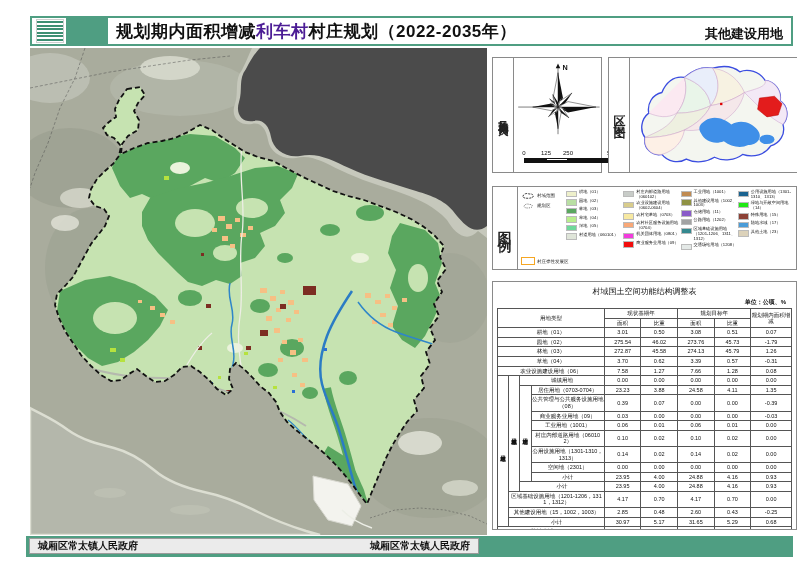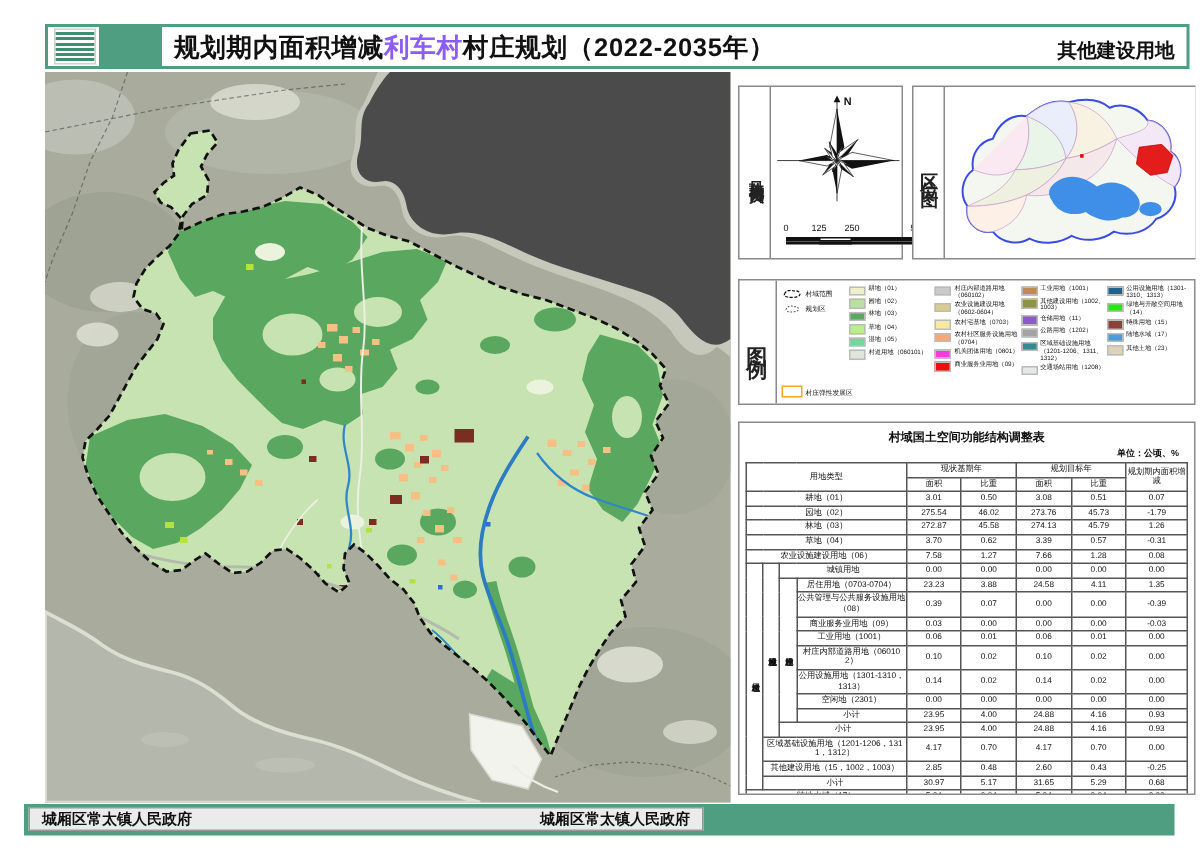--- a/index.html
+++ b/index.html
@@ -3,21 +3,21 @@
 <meta charset="utf-8">
 <style>
   html,body{margin:0;padding:0;}
   body{width:800px;height:565px;background:#ffffff;font-family:"Liberation Sans",sans-serif;position:relative;overflow:hidden;}
   .abs{position:absolute;}
   
   .header-bar{left:30px;top:16px;width:763px;height:30px;background:#fff;border:2px solid #4f9e82;box-sizing:border-box;display:flex;align-items:center;}
   .logo-stripes{width:26px;height:22px;margin-left:4px;background:repeating-linear-gradient(#ffffff 0 1.5px,#3d8f72 1.5px 3.5px);border:1px solid #cfcfcf;}
   .logo-block{width:42px;height:26px;margin-left:2px;background:#4f9e82;}
   .main-title{margin-left:8px;font-size:17px;font-weight:bold;color:#111;letter-spacing:.5px;white-space:nowrap;}
-  .main-title .hl{color:#8b5cf6;}
+  .main-title .hl{color:#4c1d95;}
   .header-right{position:absolute;right:8px;top:7px;font-size:13px;font-weight:bold;color:#111;}
   
   .map-area{left:30px;top:48px;width:457px;height:487px;background:#a9ac9d;}
   .map-area svg{display:block;}
   
   .panel{background:#fff;border:1px solid #8a8a8a;box-sizing:border-box;display:flex;}
   .vlabel{writing-mode:vertical-rl;text-orientation:upright;font-weight:bold;color:#222;display:flex;align-items:center;justify-content:center;border-right:1px solid #8a8a8a;}
   
   .p-rose{left:492px;top:57px;width:110px;height:116px;}
   .p-rose .vlabel{width:20px;font-size:10px;letter-spacing:1px;}
@@ -41,27 +41,27 @@
   .leg-blabel{font-size:4.5px;color:#111;white-space:nowrap;}
   .leg-extra{position:absolute;left:3px;bottom:4px;display:flex;align-items:center;}
   .leg-extra .box{width:12px;height:6px;border:1px solid #f5a623;background:#fff;margin-right:2px;}
   .leg-cols{position:absolute;left:48px;top:3px;right:1px;display:flex;}
   .leg-col{flex:1;min-width:0;}
   .leg-item{display:flex;align-items:flex-start;margin-bottom:1.6px;}
   .leg-swatch{width:9px;height:4.5px;flex:none;margin-right:2px;border:0.5px solid #bbb;margin-top:.5px;}
   .leg-label{font-size:4.2px;line-height:1.15;color:#111;}
   
   .p-table{left:492px;top:281px;width:305px;height:249px;display:block;padding:3px 4px;overflow:hidden;}
-  .tbl-title{text-align:center;font-size:8px;font-weight:bold;color:#111;margin:1px 0 1px 0;}
+  .tbl-title{text-align:center;font-size:8px;font-weight:normal;color:#111;margin:1px 0 1px 0;}
   .tbl-unit{text-align:right;font-size:6px;font-weight:bold;color:#111;margin:0 6px 1px 0;}
   table.adj{border-collapse:collapse;width:100%;table-layout:fixed;}
   table.adj td,table.adj th{border:0.5px solid #555;font-size:5.5px;line-height:1.2;padding:1px 0;text-align:center;color:#111;font-weight:normal;word-break:break-all;}
   table.adj .v{writing-mode:vertical-rl;text-orientation:upright;padding:0;letter-spacing:0;}
   
-  .footer-bar{left:16px;top:536px;width:767px;height:21px;background:#4f9e82;}
+  .footer-bar{left:26px;top:536px;width:767px;height:21px;background:#4f9e82;}
   .footer-box{position:absolute;left:3px;top:2px;width:450px;height:16px;background:#ebebeb;border:1px solid #9a9a9a;box-sizing:border-box;display:flex;align-items:center;justify-content:space-between;padding:0 8px;}
   .footer-box span{font-size:10px;font-weight:bold;color:#111;white-space:nowrap;}
 </style>
 </head>
 <body>
 
 <div class="abs header-bar">
   <div class="logo-stripes"></div>
   <div class="logo-block"></div>
   <div class="main-title"><span>规划期内面积增减</span><span class="hl">利车村</span><span>村庄规划（2022-2035年）</span></div>

